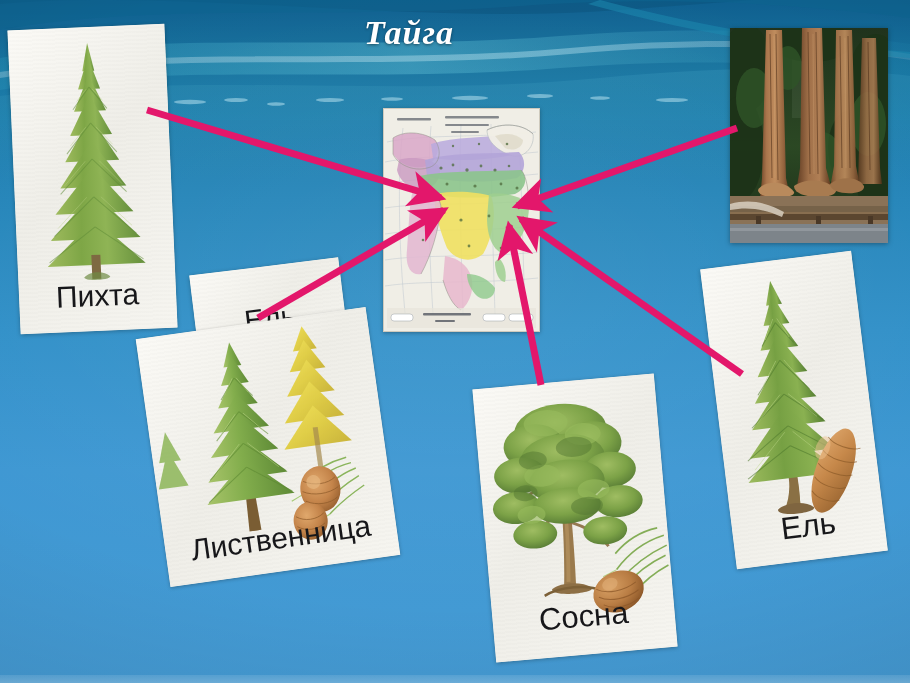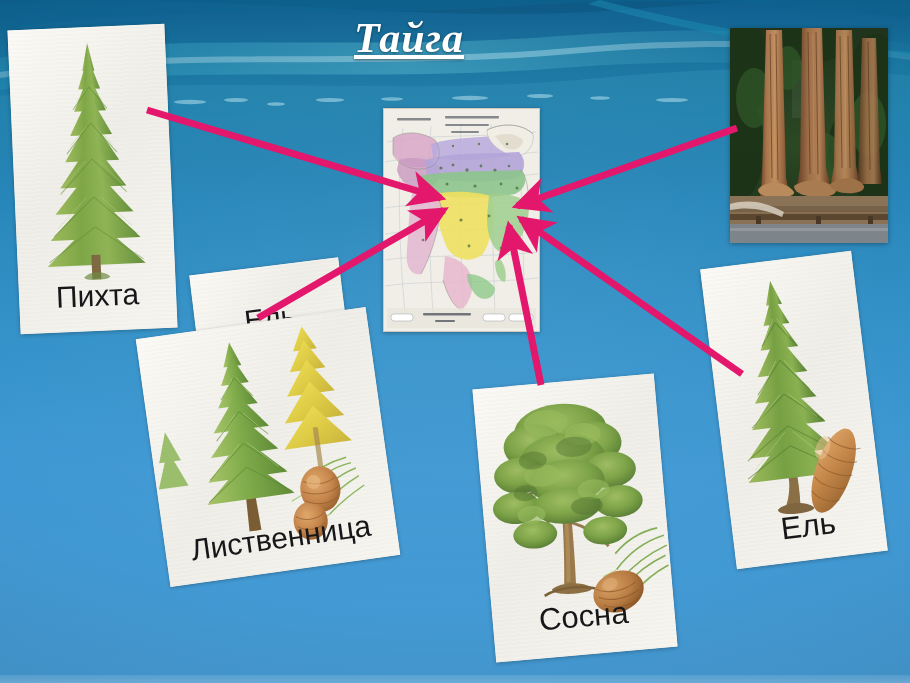--- a/index.html
+++ b/index.html
@@ -40,23 +40,22 @@
     background:linear-gradient(to bottom,rgba(255,255,255,0.10),rgba(255,255,255,0.22));
   }
 
   
   #title{
     position:absolute;left:0;top:14px;width:818px;
     text-align:center;
     color:#ffffff;
     font-family:"Liberation Serif", serif;
     font-style:italic;font-weight:bold;
-    font-size:42px;letter-spacing:1px;
+    font-size:34px;letter-spacing:1px;
     text-shadow:0 1px 3px rgba(0,0,0,.45);
-    text-decoration:underline;
   }
 
   
   #arrows{position:absolute;left:0;top:0;width:910px;height:683px;}
 
   
   .card{
     position:absolute;
     background:#f2f1ec;
     box-shadow:0 1px 4px rgba(0,0,0,.28);

